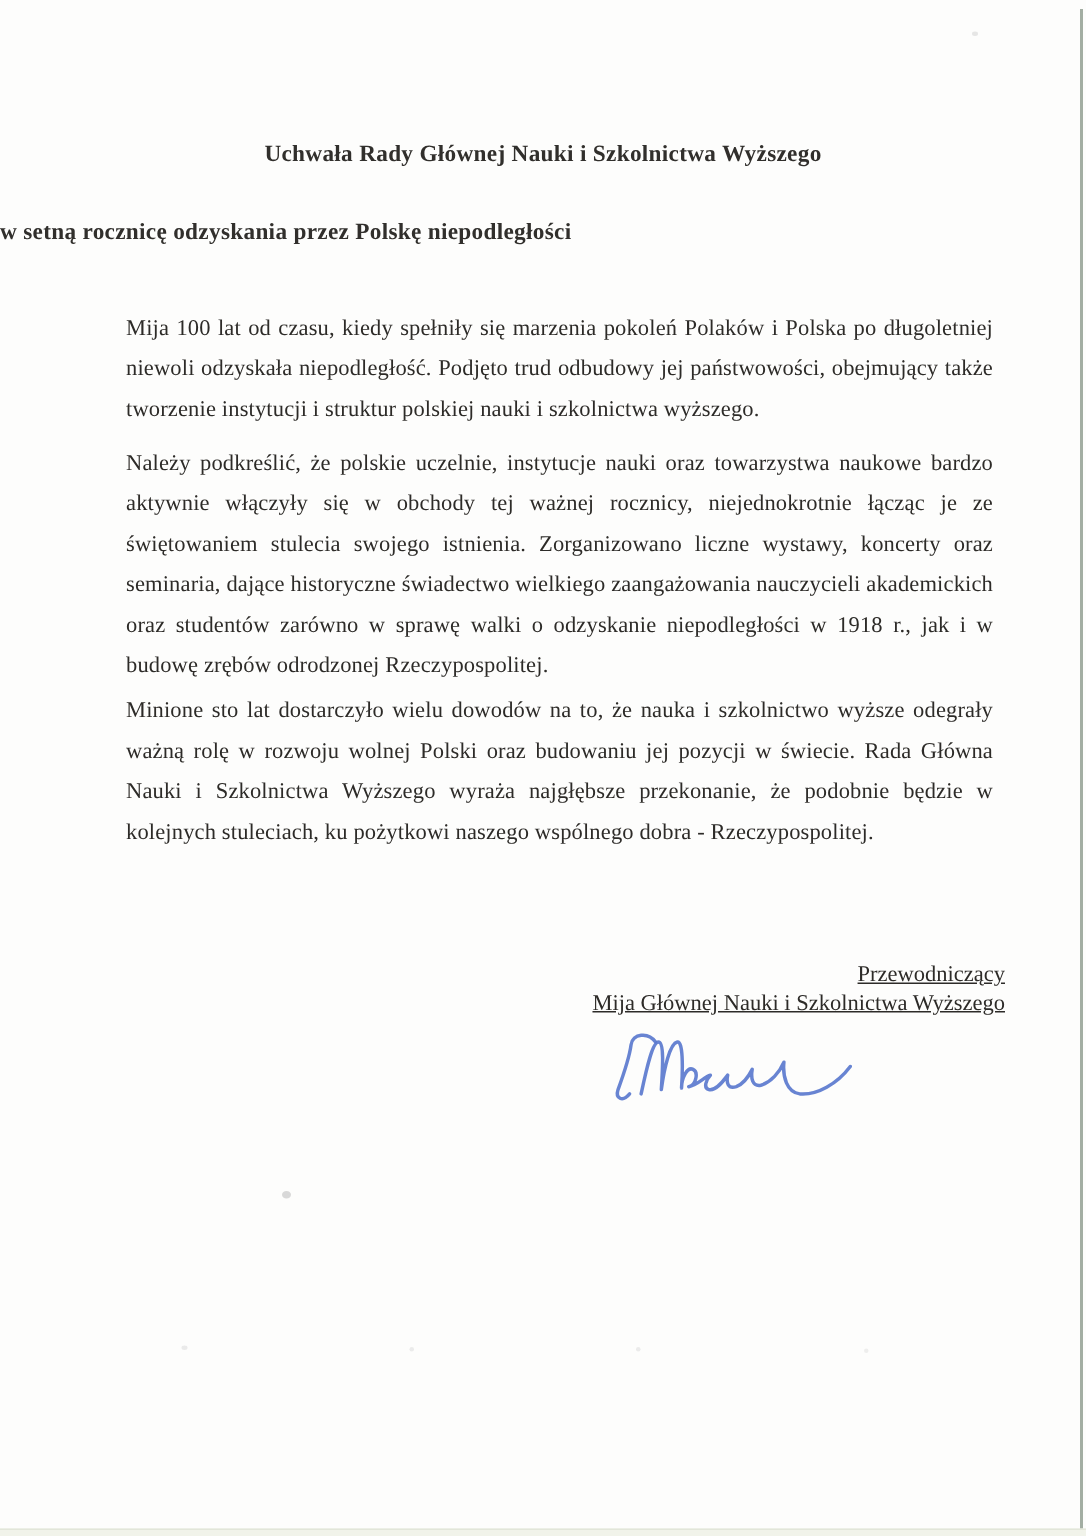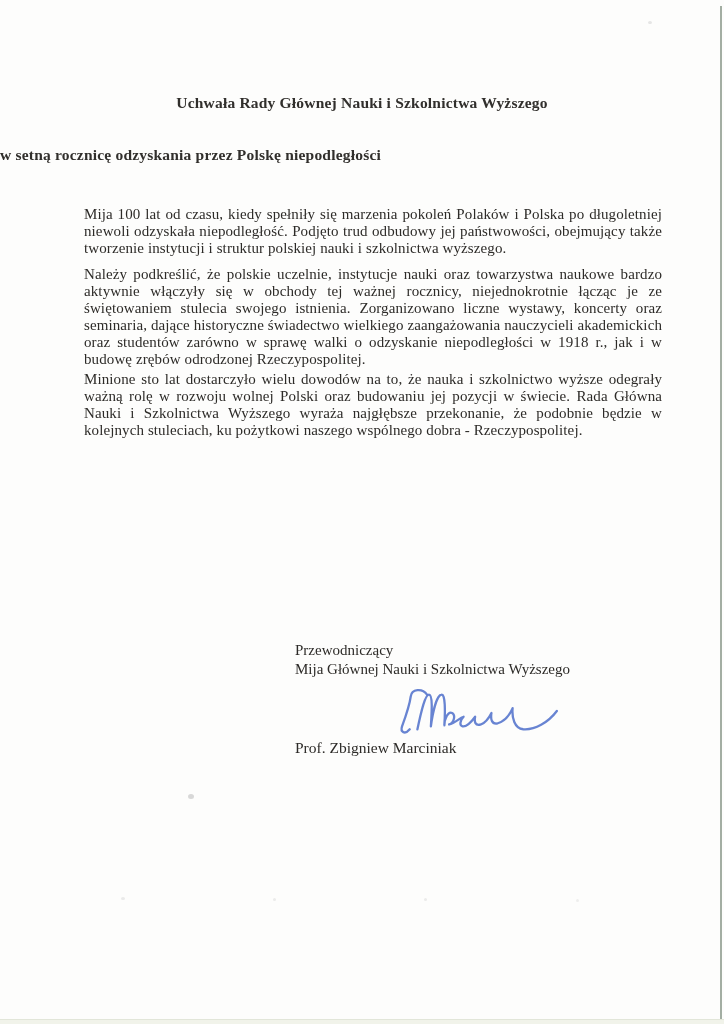--- a/index.html
+++ b/index.html
@@ -40,36 +40,37 @@
     font-weight: bold;
     letter-spacing: 0.2px;
     color: #312f2c;
   }
   .body-text {
     position: absolute;
     top: 206px;
     left: 84px;
     width: 578px;
     font-size: 15px;
-    line-height: 17px;
+    line-height: 27px;
     text-align: justify;
     text-align-last: left;
     letter-spacing: 0.1px;
   }
   .body-text p { margin: 0; }
   .body-text p.p1 { margin-bottom: 9px; }
   .body-text p.p2 { margin-bottom: 3px; }
   .sig-block {
     position: absolute;
     top: 641px;
-    left: 295px;
+    left: 305px;
     width: 365px;
-    text-align: left;
+    text-align: right;
     font-size: 15px;
     line-height: 19px;
+    text-decoration: underline;
   }
   .sig-ink {
     display: block;
     margin: 7px auto 2px auto;
     width: 172px;
     height: 50px;
   }
   .sig-name {
     font-size: 15.5px;
     line-height: 19px;
@@ -119,21 +120,20 @@
     <p class="p3">Minione sto lat dostarczyło wielu dowodów na to, że nauka i szkolnictwo wyższe odegrały ważną rolę w rozwoju wolnej Polski oraz budowaniu jej pozycji w świecie. Rada Główna Nauki i Szkolnictwa Wyższego wyraża najgłębsze przekonanie, że podobnie będzie w kolejnych stuleciach, ku pożytkowi naszego wspólnego dobra - Rzeczypospolitej.</p>
   </div>
 
   <div class="sig-block">
     <div class="sig-role">Przewodniczący</div>
     <div class="sig-org">Mija Głównej Nauki i Szkolnictwa Wyższego</div>
     <svg class="sig-ink" viewBox="0 0 172 52" aria-hidden="true">
       <path d="M 33 9 C 28 2, 17 3, 16 11 C 15 19, 11 31, 7 42 C 5 48, 10 51, 15 45" fill="none" stroke="#5b7ace" stroke-width="2.4" stroke-linecap="round" stroke-linejoin="round" opacity="0.92"></path>
       <path d="M 23 45 C 27 26, 31 9, 35 9 C 39 9, 38 26, 37 42 C 39 27, 43 10, 48 9 C 52 8, 52 26, 51 41 C 51 34, 55 26, 59 28 C 63 30, 61 39, 56 40 C 62 39, 67 33, 71 32 C 68 35, 66 41, 70 42 C 75 43, 80 36, 83 32 C 82 37, 83 42, 89 40 C 94 38, 98 32, 100 28 C 99 34, 100 40, 106 39 C 113 37, 119 30, 122 23 C 121 33, 124 44, 133 45 C 145 46, 159 38, 168 26" fill="none" stroke="#5b7ace" stroke-width="2.4" stroke-linecap="round" stroke-linejoin="round" opacity="0.92"></path>
     </svg>
-    <div class="sig-name">Prof. Zbigniew Marciniak</div>
   </div>
 
   <div class="edge-right"></div>
   <div class="edge-bottom"></div>
 
   <div class="speck speck-1"></div>
   <div class="speck speck-2"></div>
   <div class="speck speck-3"></div>
   <div class="speck speck-4"></div>
   <div class="speck speck-5"></div>

